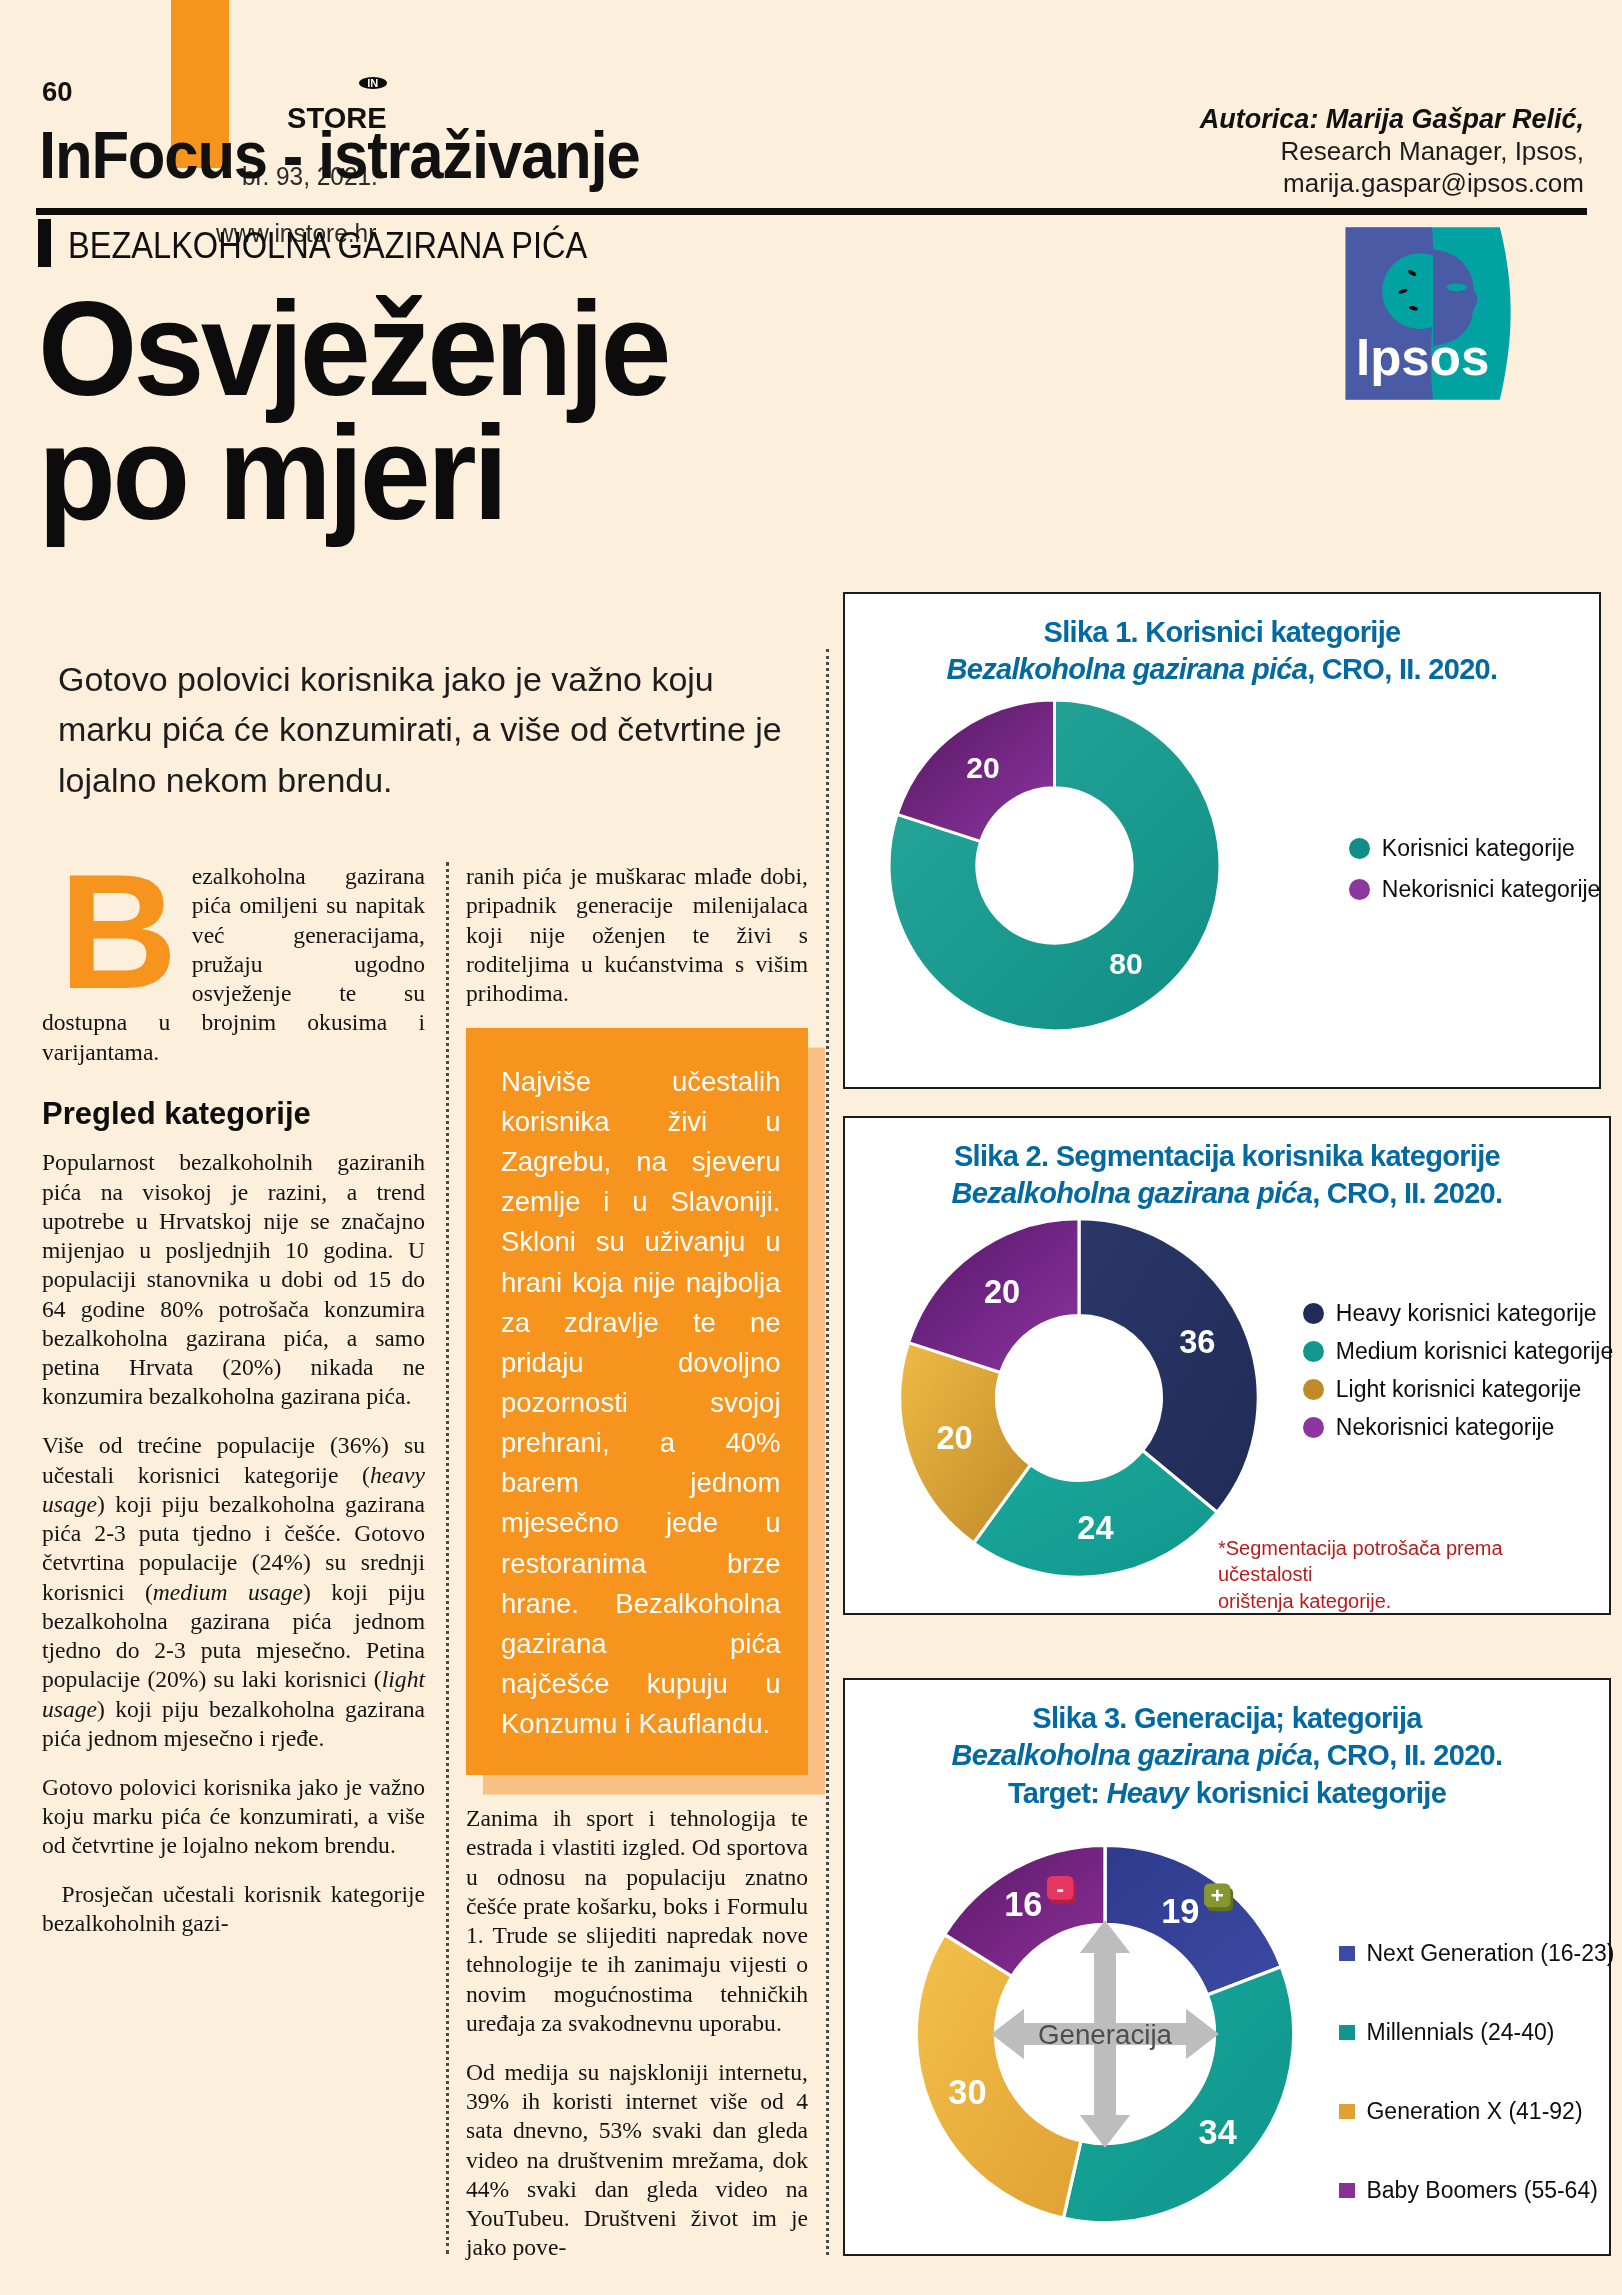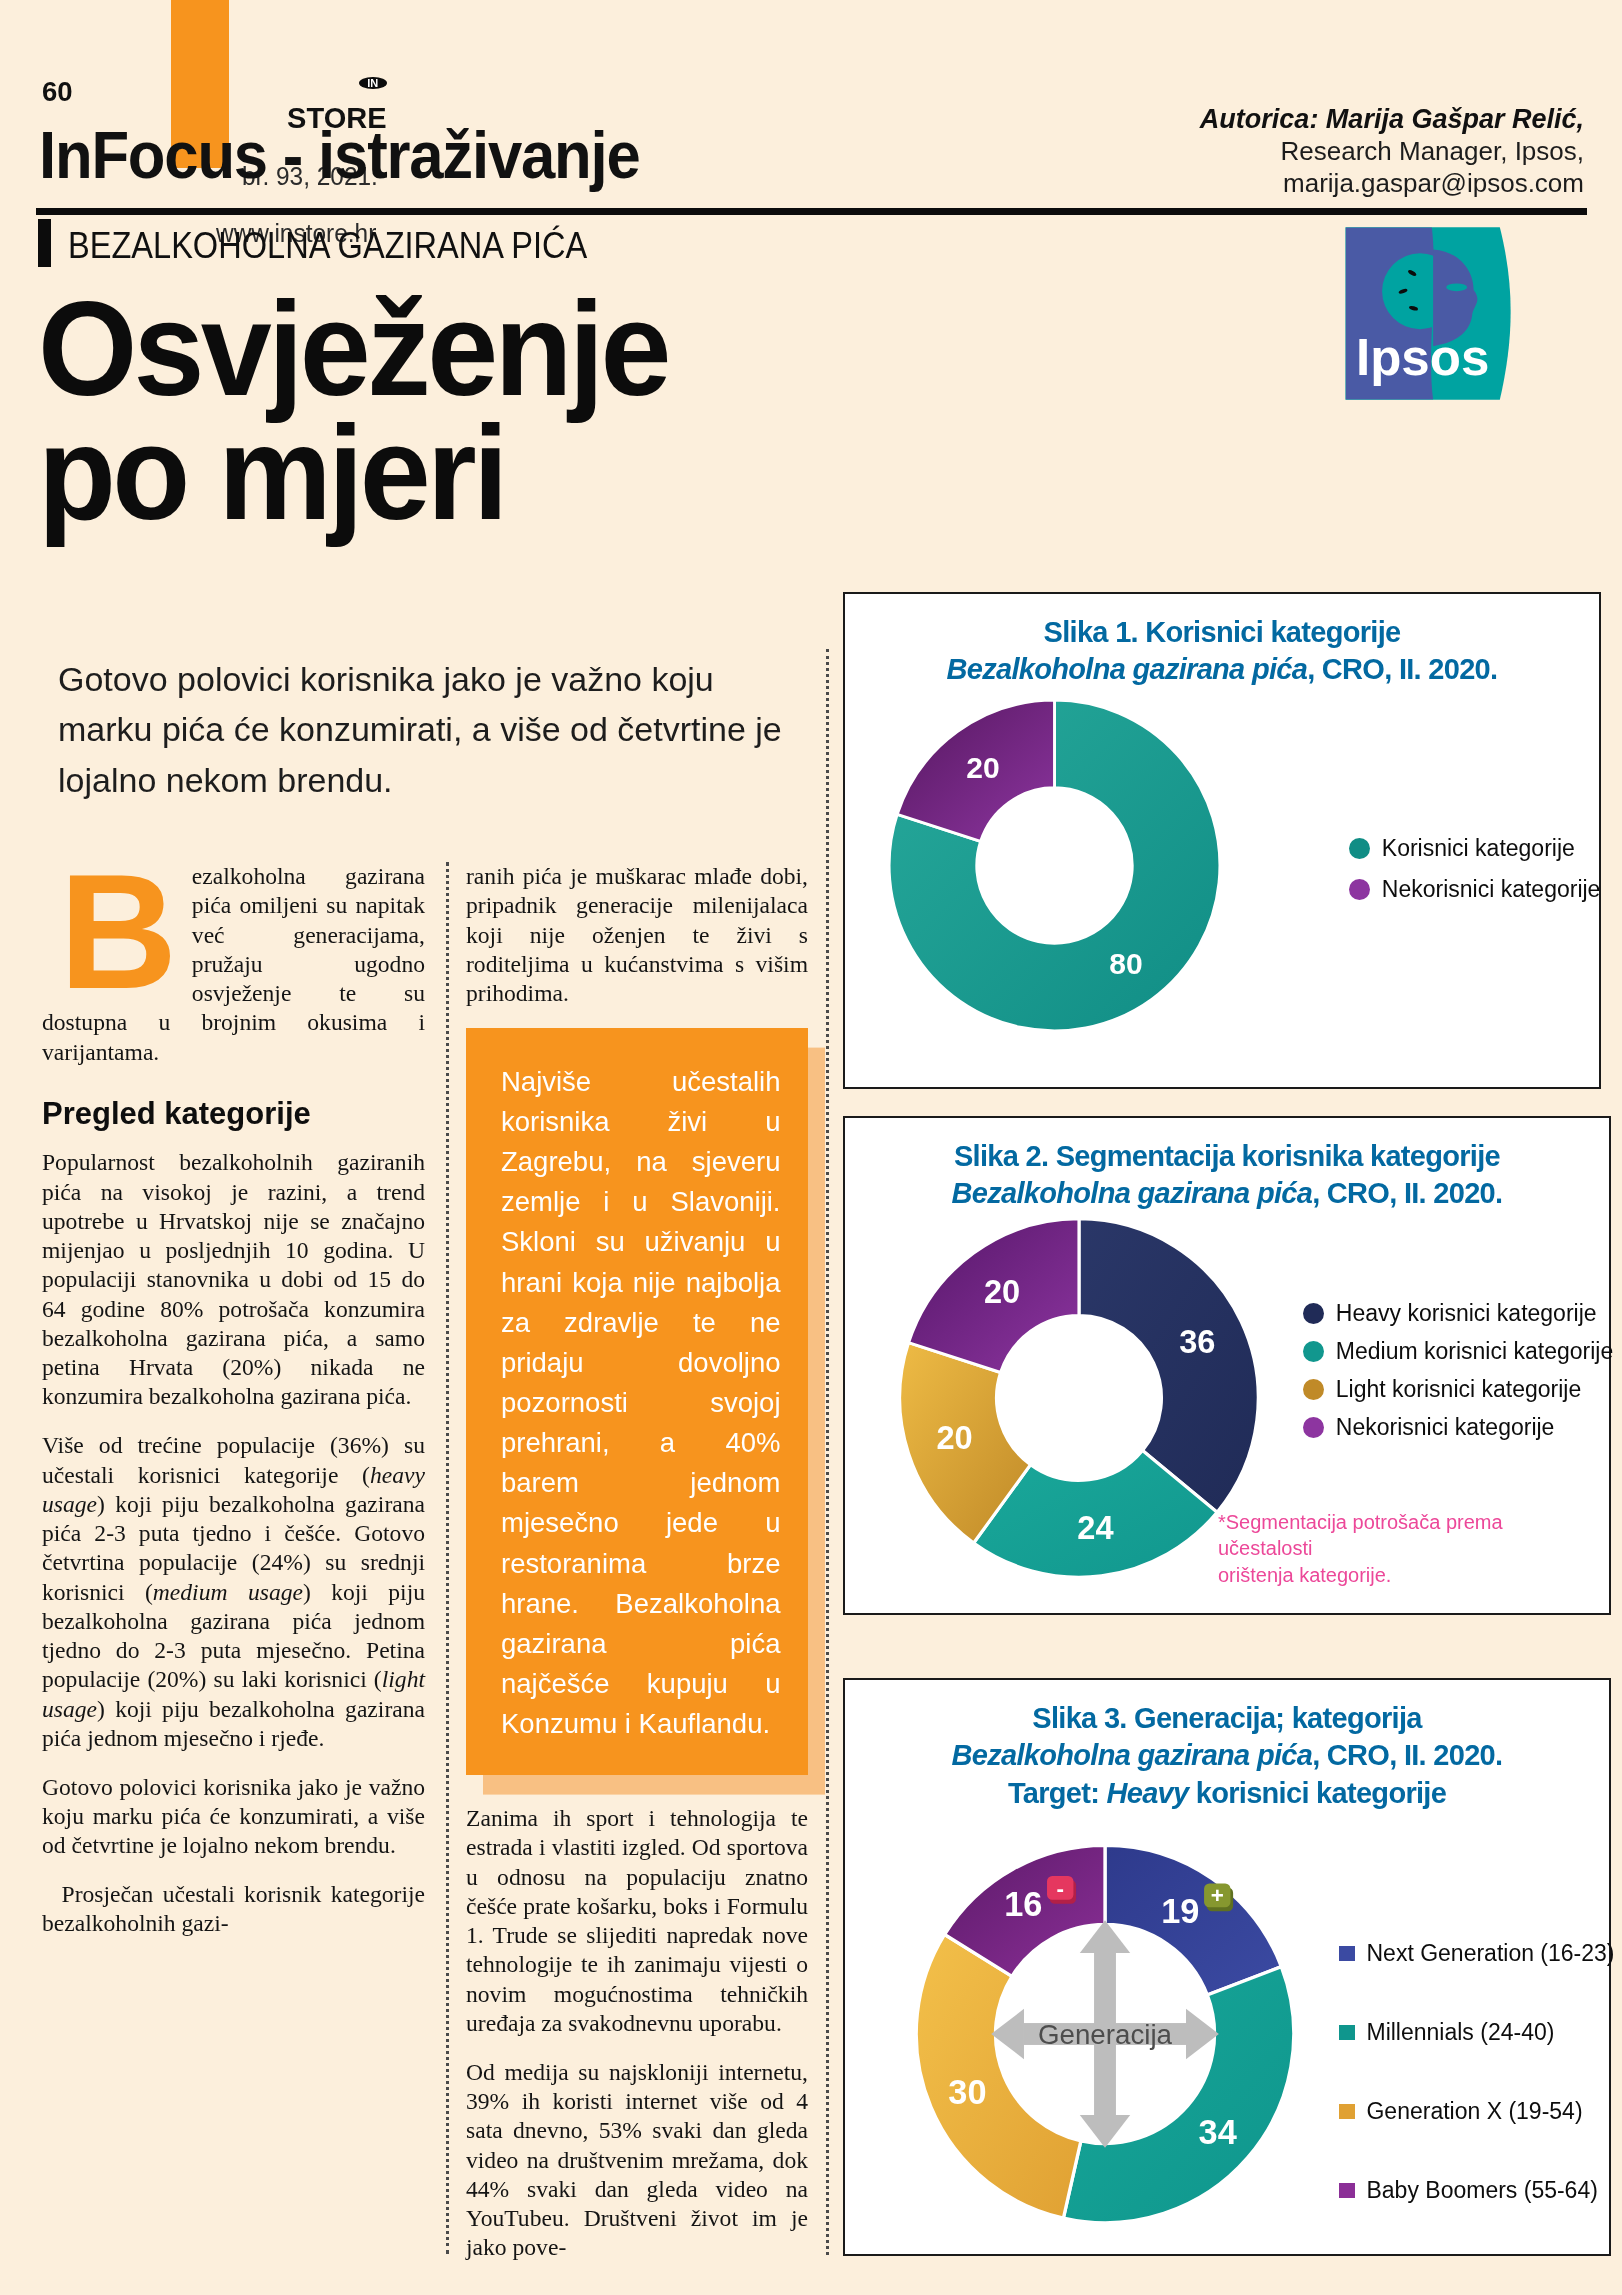--- a/index.html
+++ b/index.html
@@ -60,21 +60,21 @@
   .cb3{left:843px;top:1678px;width:764px;height:574px;}
   .chart-title{position:absolute;left:0;top:19.6px;width:100%;text-align:center;
                font-weight:700;font-size:29px;line-height:1.3;letter-spacing:-0.7px;color:#0369a1;}
   .donut{position:absolute;}
   .legend{position:absolute;display:flex;flex-direction:column;}
   .lg-row{display:flex;align-items:center;gap:11.8px;}
   .lg-dot{width:21px;height:21px;border-radius:50%;flex:0 0 auto;}
   .lg-sq{width:15.7px;height:15.7px;flex:0 0 auto;}
   .lg-label{font-size:23px;color:#0d0d0d;white-space:nowrap;}
   .lg3 .lg-label{font-size:23px;}
-  .footnote{position:absolute;font-size:20px;line-height:1.32;color:#ec4899;}
+  .footnote{position:absolute;font-size:20px;line-height:1.32;color:#b91c1c;margin-top:26px;}
 </style>
 </head>
 <body>
 
 <div class="page">
 
   <div class="abs pagenum">60</div>
   <div class="abs orange-bar"></div>
   <div class="abs masthead">
     <span class="in-circle">IN</span>
@@ -281,21 +281,21 @@
       <div class="lg-row">
         <span class="lg-sq" style="background: rgb(59, 74, 162);"></span>
         <span class="lg-label">Next Generation (16-23)</span>
       </div>
       <div class="lg-row">
         <span class="lg-sq" style="background: rgb(15, 150, 141);"></span>
         <span class="lg-label">Millennials (24-40)</span>
       </div>
       <div class="lg-row">
         <span class="lg-sq" style="background: rgb(224, 161, 51);"></span>
-        <span class="lg-label">Generation X (19-54)</span>
+        <span class="lg-label">Generation X (41-92)</span>
       </div>
       <div class="lg-row">
         <span class="lg-sq" style="background: rgb(139, 47, 151);"></span>
         <span class="lg-label">Baby Boomers (55-64)</span>
       </div>
     </div>
   </div>
 
 </div>
 

